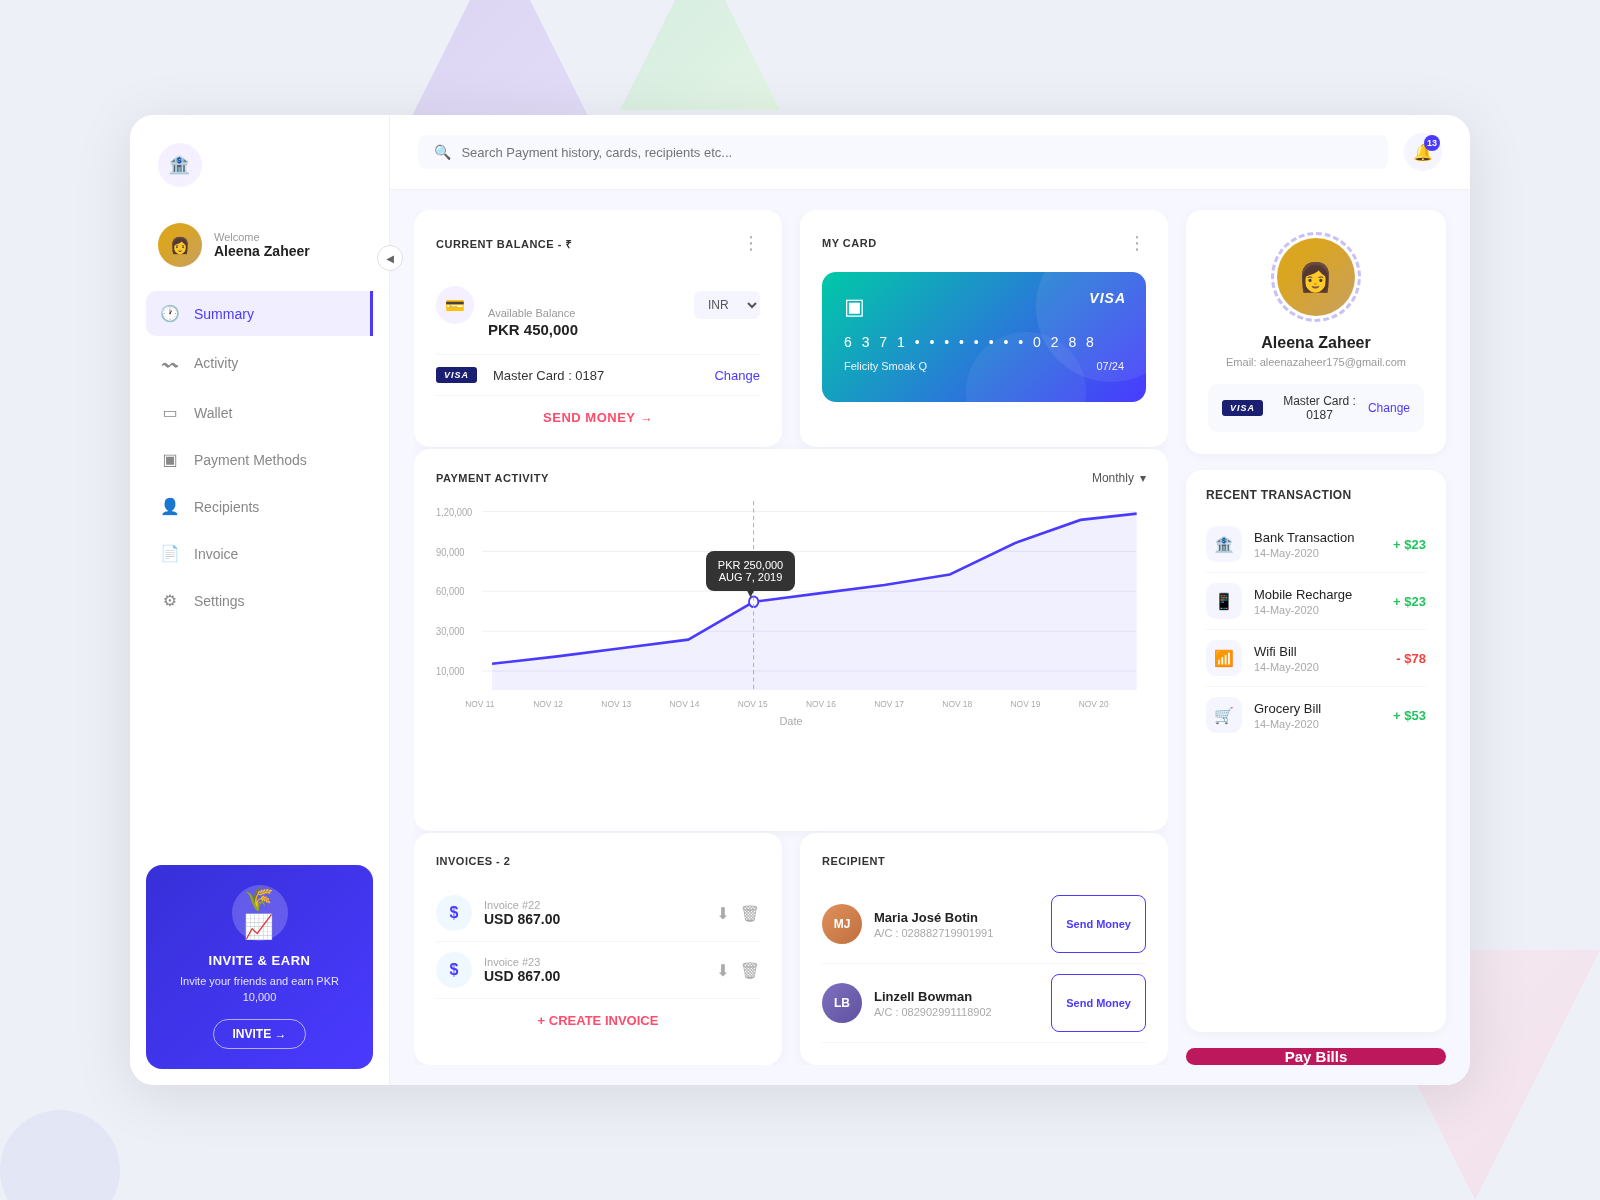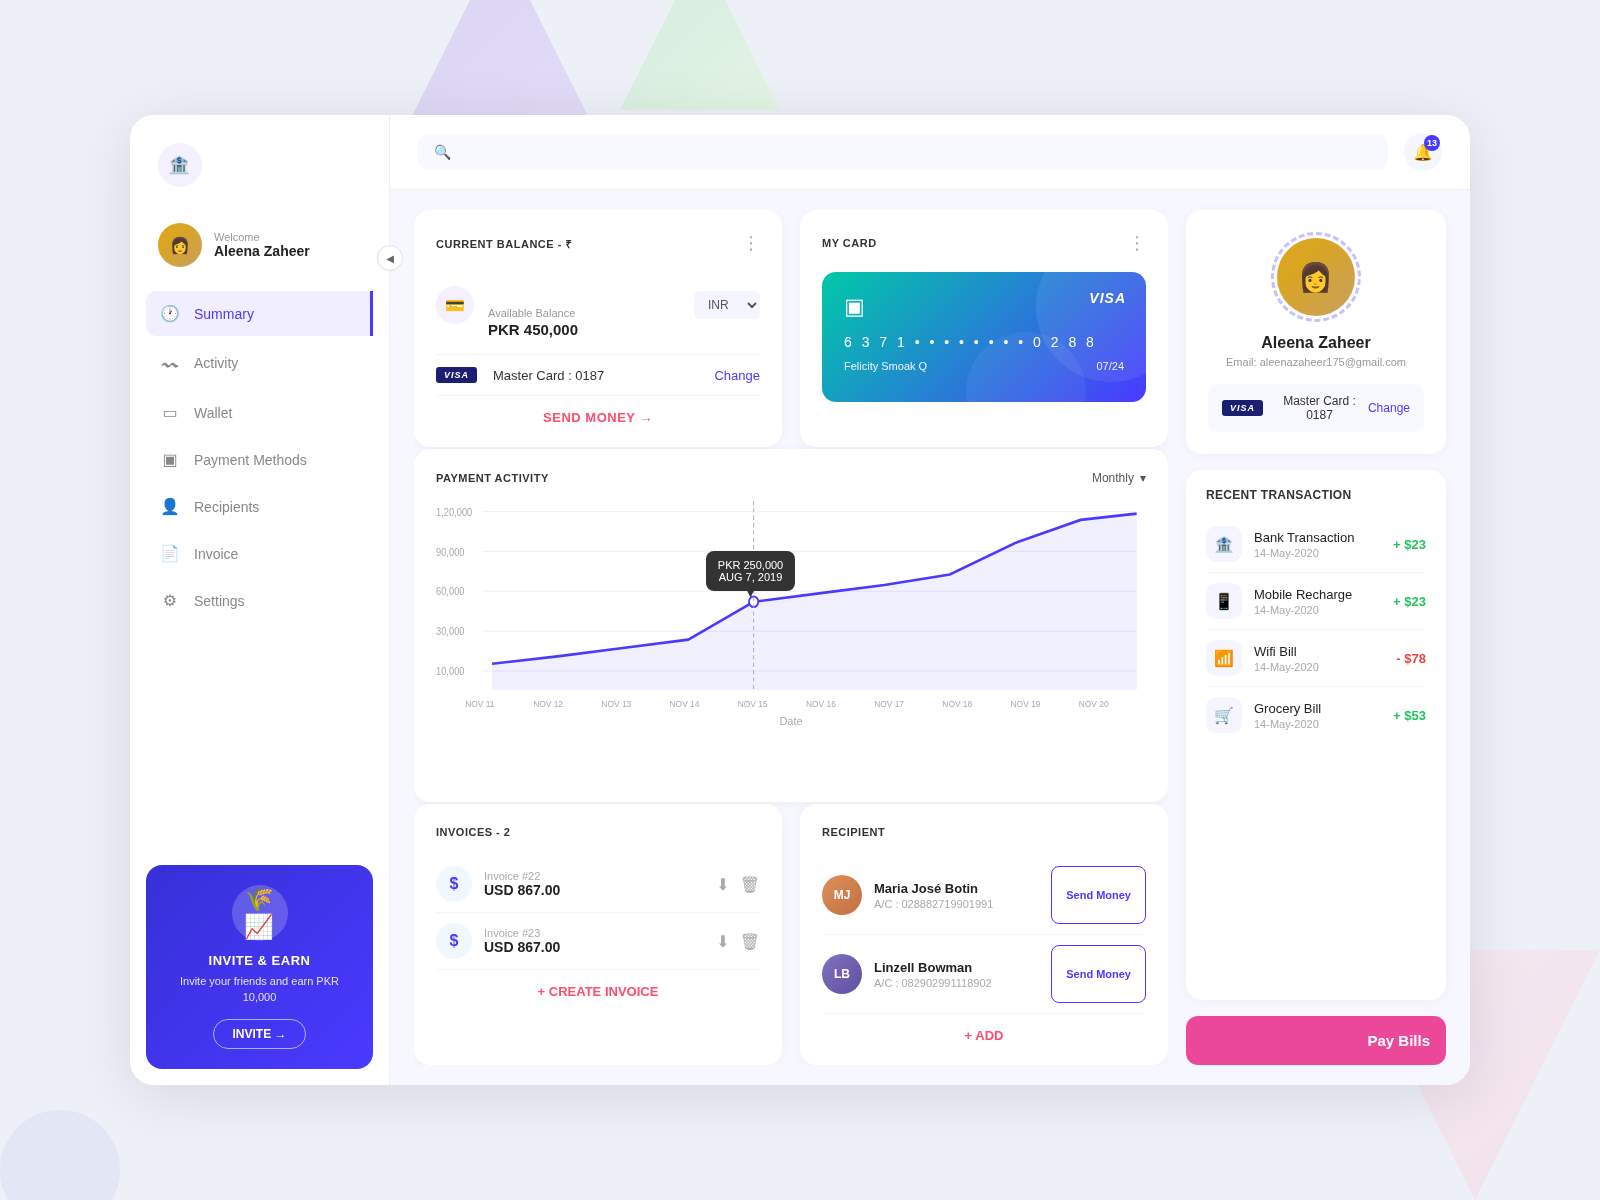--- a/index.html
+++ b/index.html
@@ -672,30 +672,29 @@
       font-size: 16px;
     }
     .txn-info { flex: 1; }
     .txn-name { font-size: 13px; font-weight: 500; color: #222; margin-bottom: 2px; }
     .txn-date { font-size: 11px; color: #aaa; }
     .txn-amount { font-size: 13px; font-weight: 700; }
     .txn-amount.positive { color: #22c55e; }
     .txn-amount.negative { color: #ef4444; }
 
     .pay-bills-btn {
-      background: #ec4899;
+      background: #be185d;
       color: white;
       border: none;
       border-radius: 12px;
-      padding: 16px;
       width: 100%;
       font-size: 15px;
       font-weight: 600;
       cursor: pointer;
-      text-align: right;
+      text-align: center;
     }
   </style>
 </head>
 <body>
 
 <div class="decorative-bg">
   <div class="shape1"></div>
   <div class="shape2"></div>
   <div class="shape3"></div>
   <div class="shape4"></div>
@@ -759,20 +758,21 @@
       <div class="invite-desc">Invite your friends and earn PKR 10,000</div>
       <button class="invite-btn">INVITE →</button>
     </div>
   </div>
 
   <div class="main-content">
 
     <div class="topbar">
       <div class="search-container">
         <span class="search-icon">🔍</span>
+        <input class="search-input" type="text" placeholder="Search Payment history, cards, recipients etc..." style="">
       </div>
       <div class="topbar-right">
         <div class="notif-btn">
           🔔
           <div class="notif-badge">13</div>
         </div>
       </div>
     </div>
 
     <div class="dashboard-body">
@@ -920,21 +920,20 @@
               <button class="send-money-btn-sm">Send Money</button>
             </div>
             <div class="recipient-item">
               <div class="recipient-avatar" style="background:linear-gradient(135deg,#8070c0,#6050a0);">LB</div>
               <div class="recipient-info">
                 <div class="recipient-name">Linzell Bowman</div>
                 <div class="recipient-ac">A/C : 082902991118902</div>
               </div>
               <button class="send-money-btn-sm">Send Money</button>
             </div>
-            <div class="add-recipient-btn">+ ADD</div>
           </div>
         </div>
       </div>
 
       <div class="right-panel">
 
         <div class="profile-card">
           <div class="profile-avatar-ring">
             <div class="profile-avatar-inner">👩</div>
           </div>

